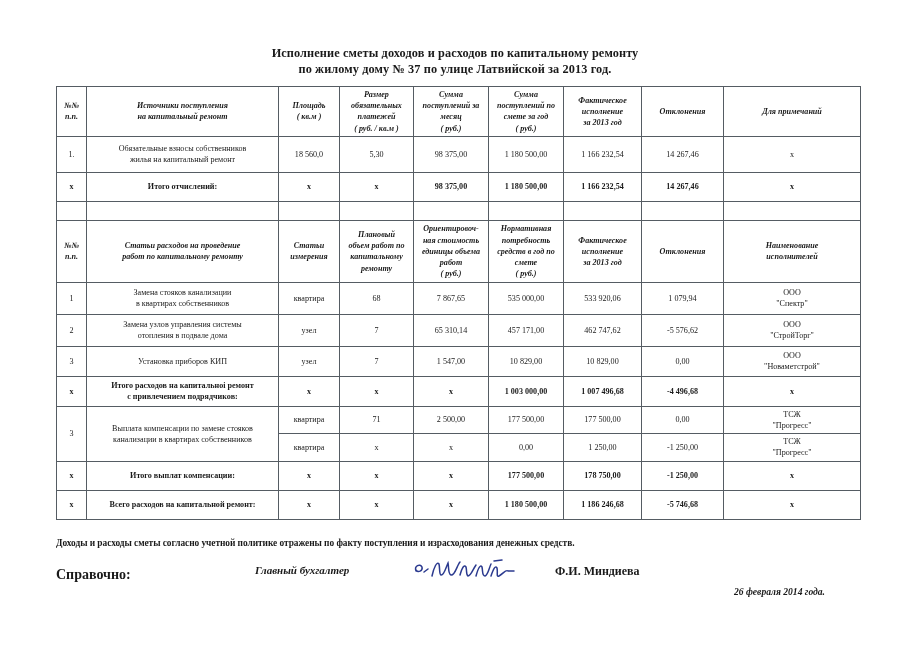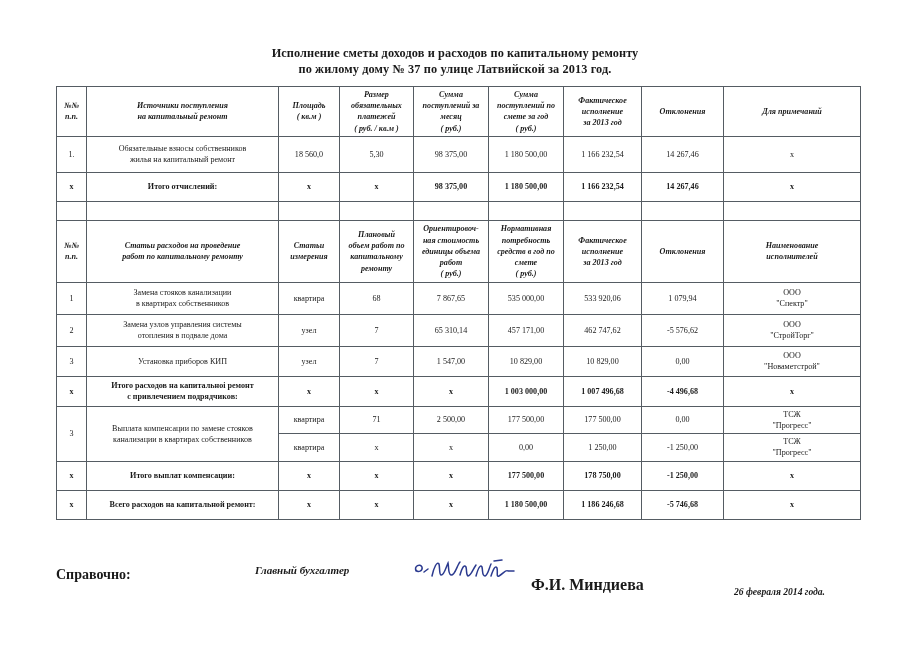--- a/index.html
+++ b/index.html
@@ -108,25 +108,24 @@
   }
   .sig-mark {
     position: absolute;
     left: 155px;
     top: -6px;
     width: 125px;
     height: 28px;
   }
   .sig-name {
     position: absolute;
-    left: 276px;
+    left: 300px;
     top: 3px;
-    font-size: 16px;
-    font-weight: bold;
-    margin-top: 12px;
+    font-size: 12px;
+    font-weight: bold;
   }
   .doc-date {
     position: absolute;
     left: 718px;
     top: 586px;
     font-size: 9.6px;
     font-style: italic;
     font-weight: bold;
     margin-left: 16px;
   }
@@ -397,20 +396,21 @@
         <td class="numb">1 180 500,00</td>
         <td class="numb">1 186 246,68</td>
         <td class="numb">-5 746,68</td>
         <td class="bold">x</td>
       </tr>
 
     </tbody>
   </table>
 
   <div class="footnote-label">Справочно:</div>
+  <div class="footnote-text">Доходы и расходы сметы согласно учетной политике отражены по факту поступления и израсходования денежных средств.</div>
 
   <div class="sig-row">
     <div class="sig-title">Главный бухгалтер</div>
     <div class="sig-mark">
       <svg width="125" height="28" viewBox="0 0 125 28" xmlns="http://www.w3.org/2000/svg">
         <g fill="none" stroke="#2b3a8f" stroke-width="1.5" stroke-linecap="round">
           <path d="M6 16 C4 11, 10 8, 12 12 C13 16, 8 18, 6 15"></path>
           <path d="M14 17 L18 14"></path>
           <path d="M22 21 C24 12, 27 6, 29 9 C30 13, 29 19, 31 20 C34 21, 36 12, 38 8 C39 13, 38 19, 41 20 C45 21, 47 10, 50 7"></path>
           <path d="M50 20 C52 13, 54 9, 56 12 C57 16, 56 20, 58 21 C61 21, 63 14, 66 10"></path>

